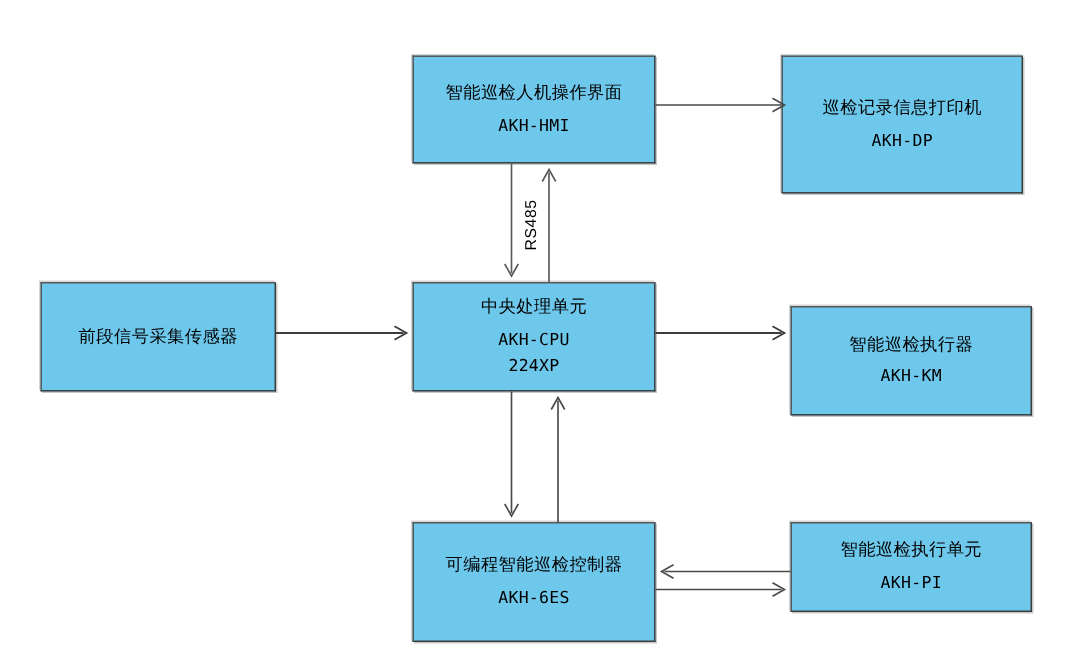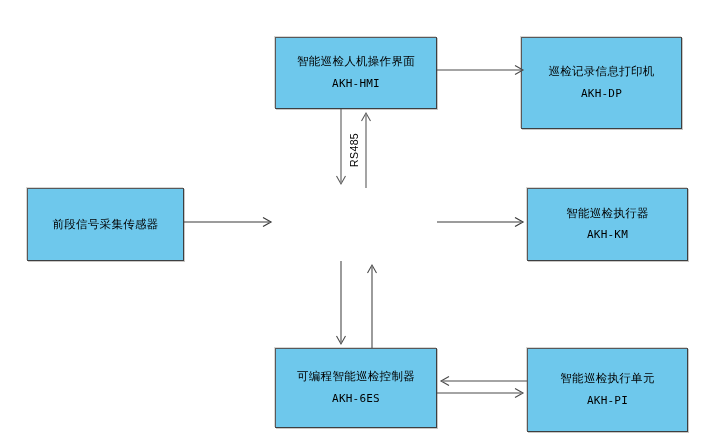--- a/index.html
+++ b/index.html
@@ -57,23 +57,23 @@
   }
   .node.multiline .cn {
     font-size: 11.5px;
   }
 
   
   #node-sensors { left: 27px;  top: 188px; width: 157px; height: 73px; }
   #node-hmi     { left: 275px; top: 37px;  width: 162px; height: 72px; }
   #node-printer { left: 521px; top: 37px;  width: 161px; height: 92px; }
   #node-cpu     { left: 275px; top: 188px; width: 162px; height: 73px; }
-  #node-km      { left: 527px; top: 188px; width: 161px; height: 73px; }
+  #node-km      { left: 527px; top: 204px; width: 161px; height: 73px; }
   #node-plc     { left: 275px; top: 348px; width: 162px; height: 80px; }
-  #node-pi      { left: 527px; top: 348px; width: 161px; height: 84px; }
+  #node-pi      { left: 527px; top: 348px; width: 161px; height: 60px; }
 
   
   .conn {
     position: absolute;
   }
   .conn svg {
     display: block;
     overflow: visible;
   }
 
@@ -115,20 +115,25 @@
   <div class="node" id="node-hmi">
     <div class="cn">智能巡检人机操作界面</div>
     <div class="code">AKH-HMI</div>
   </div>
 
   <div class="node" id="node-printer">
     <div class="cn">巡检记录信息打印机</div>
     <div class="code">AKH-DP</div>
   </div>
 
+  <div class="node" id="node-cpu">
+    <div class="cn">中央处理单元</div>
+    <div class="code">AKH-CPU</div>
+    <div class="code tight">224XP</div>
+  </div>
 
   <div class="node" id="node-km">
     <div class="cn">智能巡检执行器</div>
     <div class="code">AKH-KM</div>
   </div>
 
   <div class="node" id="node-plc">
     <div class="cn">可编程智能巡检控制器</div>
     <div class="code">AKH-6ES</div>
   </div>

